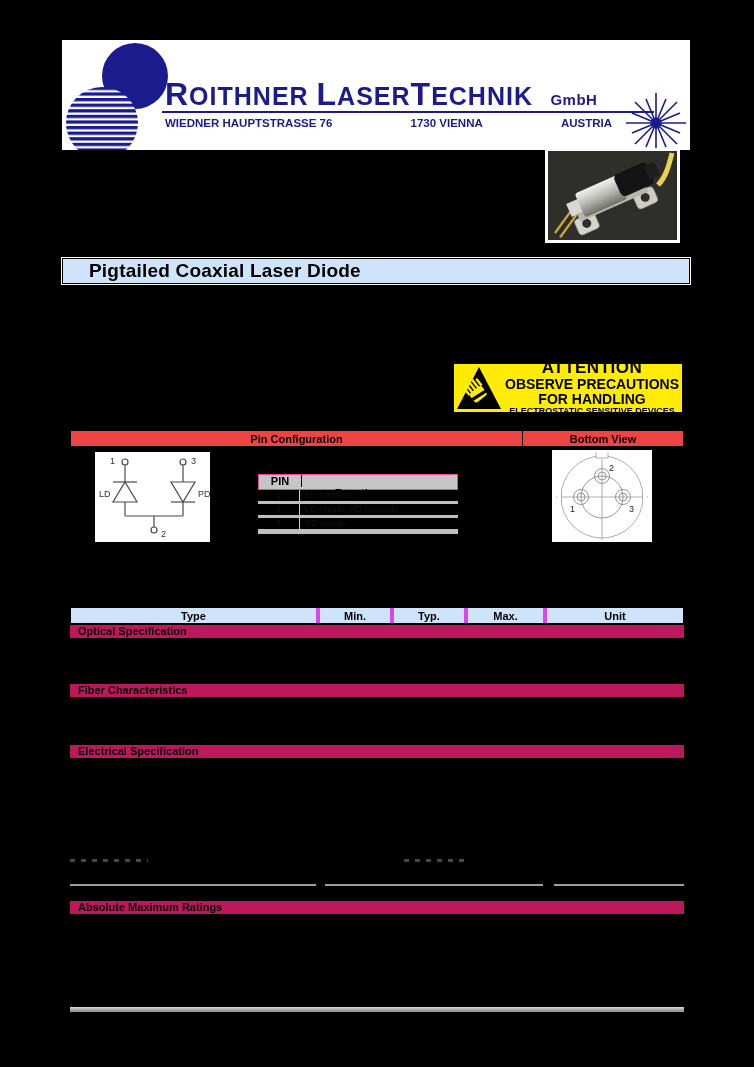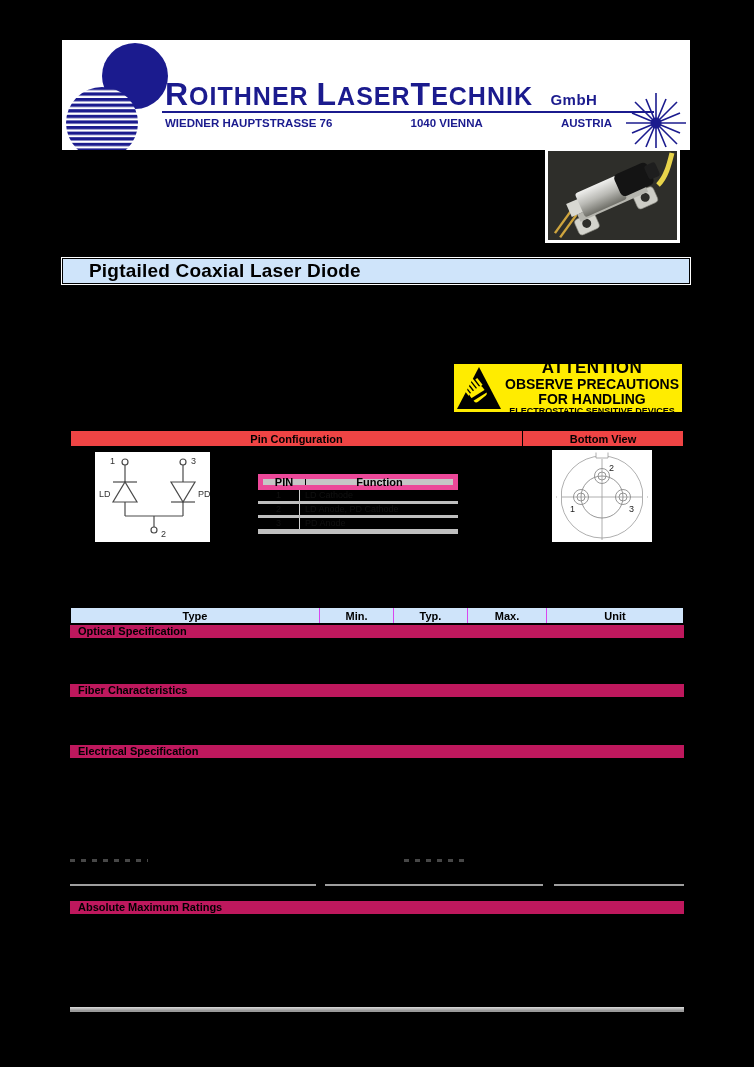--- a/index.html
+++ b/index.html
@@ -44,34 +44,34 @@
     border:1px solid #000;box-sizing:border-box;display:flex;font-size:11px;font-weight:bold;color:#000;}
   .pincfg-left{width:451px;border-right:1px solid #000;display:flex;align-items:center;justify-content:center;}
   .pincfg-right{flex:1;display:flex;align-items:center;justify-content:center;}
 
   
   .schematic-box{left:95px;top:452px;width:115px;height:90px;background:#fff;}
   .bottomview-box{left:552px;top:450px;width:100px;height:92px;background:#fff;}
 
   
   .pin-table{left:258px;top:474px;width:200px;}
-  .pin-thead{height:16px;background:#c6c6c6;border:5px solid #ec4899;box-sizing:border-box;
-    display:flex;font-size:11px;font-weight:bold;color:#000;}
+  .pin-thead{height:16px;background:#c6c6c6;border:1px solid #ec4899;box-sizing:border-box;
+    display:flex;font-size:11px;font-weight:bold;color:#000;flex-direction:column;}
   .pin-thead .c1{width:42px;border-right:1px solid #000;display:flex;align-items:center;justify-content:center;}
   .pin-thead .c2{flex:1;display:flex;align-items:center;justify-content:center;}
   .pin-row{height:11px;background:#000;display:flex;border-bottom:3px solid #bfbfbf;
     font-size:9px;line-height:11px;color:#111;}
   .pin-row.last{border-bottom:5px solid #bfbfbf;}
   .pin-row .c1{width:42px;text-align:center;border-right:1px solid #d0d0d0;box-sizing:border-box;}
   .pin-row .c2{flex:1;padding-left:5px;}
 
   
   .spec-header{left:70px;top:607px;width:614px;height:17px;background:#cfe4fa;
     border:1px solid #000;box-sizing:border-box;display:flex;font-size:11px;font-weight:bold;color:#000;}
-  .spec-header div{display:flex;align-items:center;justify-content:center;border-right:1px solid #d946ef;box-sizing:border-box;}
+  .spec-header div{display:flex;align-items:center;justify-content:center;border-right:4px solid #d946ef;box-sizing:border-box;}
   .spec-c1{width:249px;}
   .spec-c2{width:74px;}
   .spec-c3{width:74px;}
   .spec-c4{width:79px;}
   .spec-c5{flex:1;border-right:none !important;}
 
   
   .section-bar{left:70px;width:614px;height:15px;background:#be185d;
     border-top:1px solid #000;border-bottom:1px solid #000;box-sizing:border-box;
     font-size:11px;font-weight:bold;color:#000;padding-left:8px;line-height:13px;}
@@ -110,21 +110,21 @@
   </svg>
 
   <div class="logo-name">
     <span class="lg">R</span><span class="sm">OITHNER </span><span class="lg">L</span><span class="sm">ASER</span><span class="lg">T</span><span class="sm">ECHNIK</span>
     <span class="gmbh">GmbH</span>
   </div>
   <div class="abs logo-underline"></div>
 
   <div class="abs logo-address">
     <span>WIEDNER HAUPTSTRASSE 76</span>
-    <span>1040 VIENNA</span>
+    <span>1730 VIENNA</span>
     <span>AUSTRIA</span>
   </div>
 
   <svg class="abs" style="left:558px;top:47px;" width="72" height="72" viewBox="0 0 72 72">
     <g stroke="#1b1b8e" stroke-width="1.6">
       <line x1="6" y1="36" x2="66" y2="36"></line>
       <line x1="36" y1="6" x2="36" y2="66"></line>
       <line x1="15" y1="15" x2="57" y2="57"></line>
       <line x1="57" y1="15" x2="15" y2="57"></line>
       <line x1="12" y1="26" x2="60" y2="46"></line>

